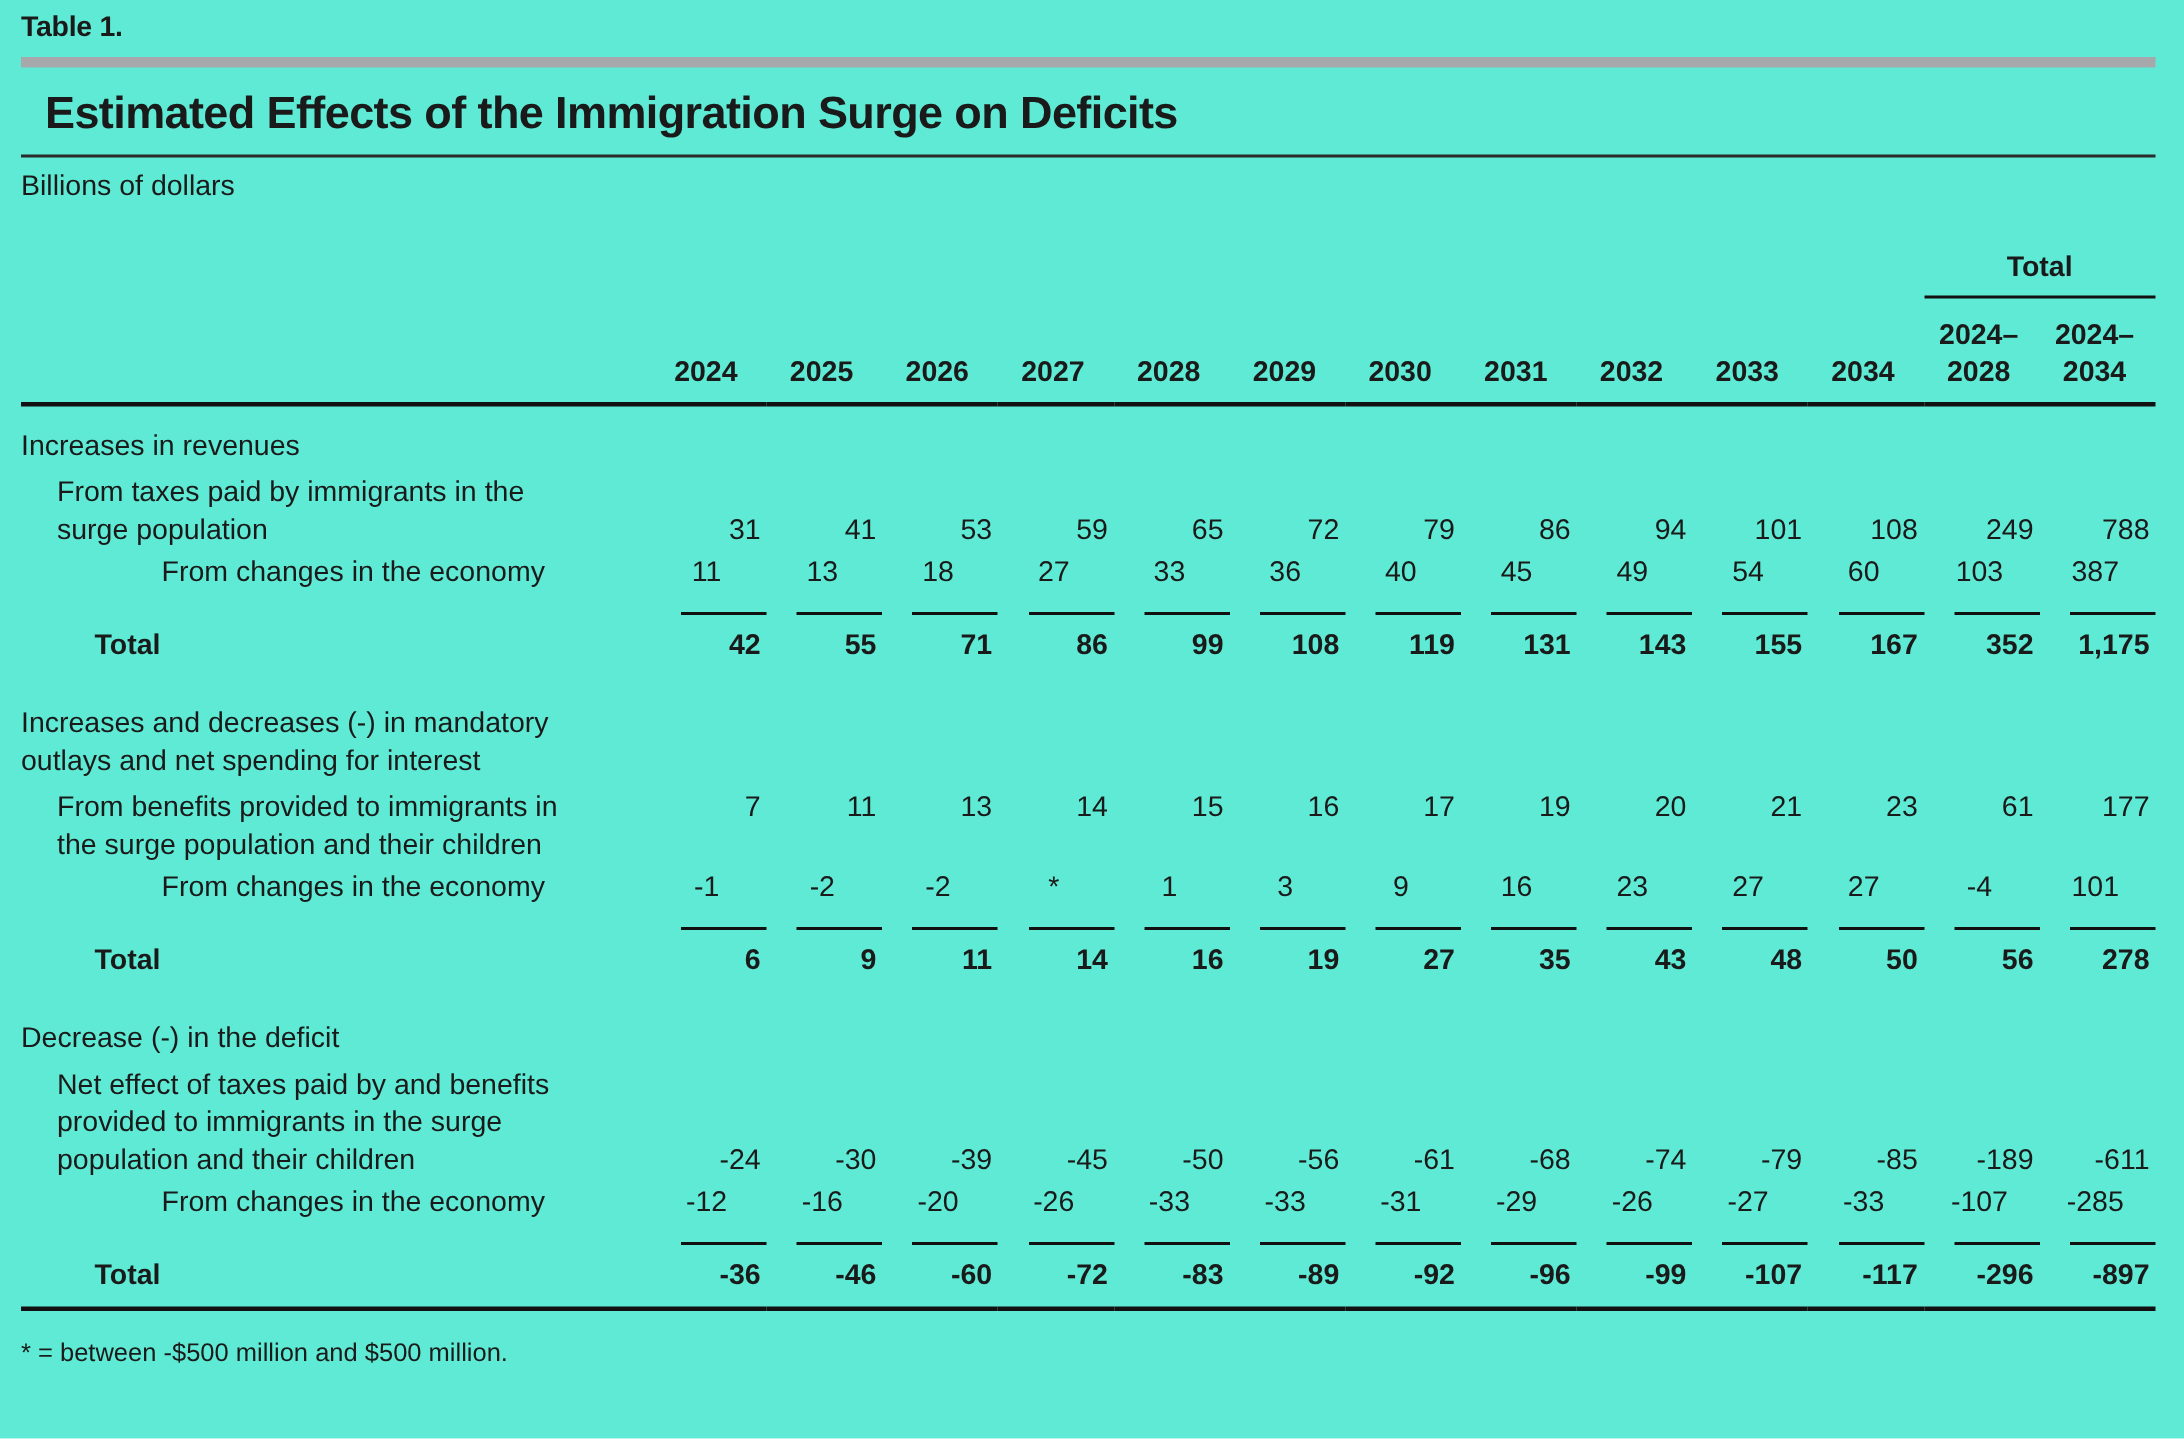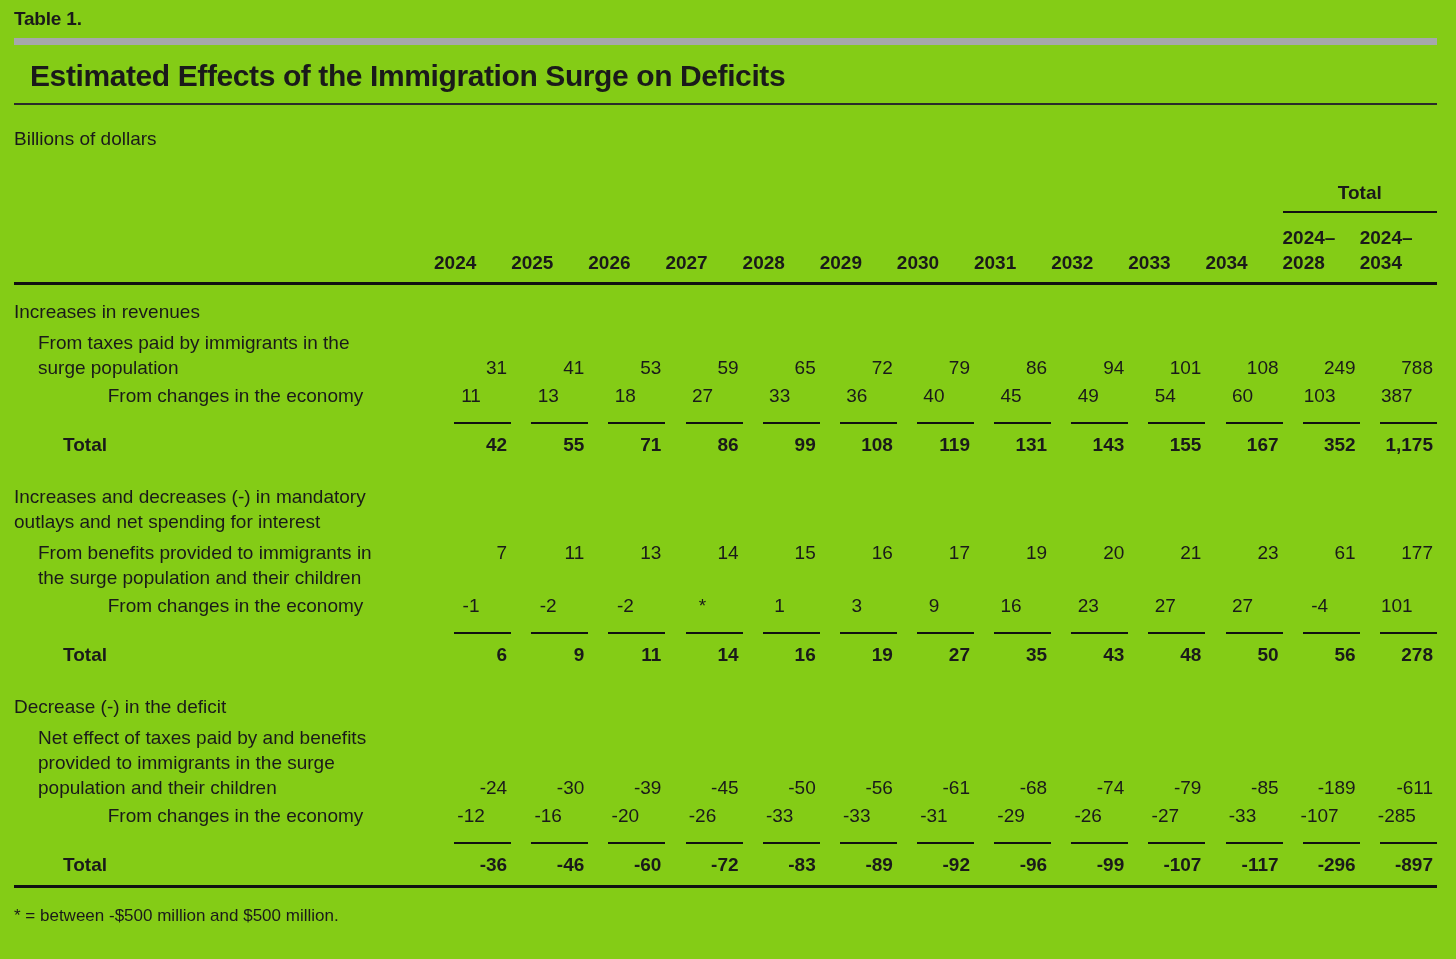--- a/index.html
+++ b/index.html
@@ -8,21 +8,21 @@
     font-family: "Liberation Sans", sans-serif;
     color: var(--text, #1a1a1a);
     width: 1456px;
   }
   .page {
     width: 1456px;
     height: 959px;
     padding: 6px 19px 0 14px;
     overflow: hidden;
     position: relative;
-    background: #84cc16;
+    background: #5eead4;
   }
   .table-label {
     font-size: 19px;
     font-weight: bold;
     letter-spacing: -0.2px;
     padding: 2px 0 8px 0;
   }
   .bar {
     height: 7px;
     background: var(--bar, #a6a8ab);
@@ -33,21 +33,21 @@
     letter-spacing: -0.4px;
     margin: 13px 0 9px 16px;
     line-height: 36px;
   }
   .title-rule {
     height: 2px;
     background: #2b2b2b;
   }
   .subtitle {
     font-size: 19px;
-    margin-top: 22px;
+    margin-top: 8px;
     line-height: 24px;
   }
 
   table.data-table {
     width: 1423px;
     border-collapse: collapse;
     table-layout: fixed;
     margin-top: 28px;
     border-bottom: 3px solid #111;
   }
@@ -56,21 +56,21 @@
   thead th { font-weight: bold; font-size: 19px; }
   tr.group-row th { padding-top: 2px; }
   th.total-group {
     text-align: center;
     border-bottom: 2.5px solid #111;
     padding-bottom: 6px;
     line-height: 24px;
   }
   tr.col-row th {
     vertical-align: bottom;
-    text-align: left;
+    text-align: center;
     white-space: pre-line;
     line-height: 25px;
     padding: 12px 4px 7px 0;
     border-bottom: 3px solid #111;
   }
   tr.col-row th.lbl-head { text-align: left; }
 
   tbody td { font-size: 19px; line-height: 25px; }
   td.num { text-align: right; padding-right: 4px; vertical-align: bottom; }
   tr.vtop td.num { vertical-align: top; }

